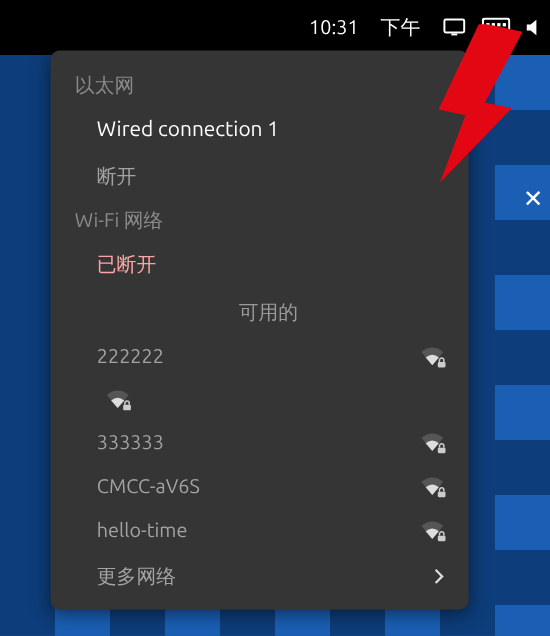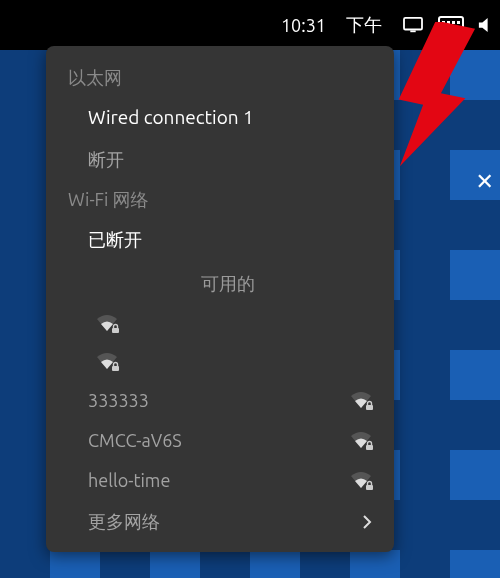--- a/index.html
+++ b/index.html
@@ -36,42 +36,42 @@
   }
   .topbar .clock { margin-right: 6px; font-weight: 400; }
   .topbar .ampm { margin-right: 6px; }
   .tb-icon { display: inline-flex; align-items: center; justify-content: center; }
   .tb-icon svg { display: block; }
 
   .panel {
     position: absolute;
     top: 46px;
     left: 46px;
-    width: 348px;
+    width: 380px;
     background: #353535;
     border-radius: 8px;
     padding: 14px 0 8px 0;
     color: #eee;
     box-shadow: 0 4px 16px rgba(0,0,0,.5);
   }
   .section-title {
     color: #8a8a8a;
     font-size: 18px;
     padding: 6px 22px 6px 22px;
   }
   .row {
     display: flex;
     align-items: center;
     padding: 10px 22px 10px 42px;
     font-size: 18px;
     cursor: pointer;
   }
   .row .label { flex: 1; color: #a3a3a3; }
   .row.bold .label { font-weight: 400; color: #fff; font-size: 19px; }
-  .row.muted .label { color: #ffffff; }
+  .row.muted .label { color: #fca5a5; }
   .row .right-icon { display: inline-flex; align-items: center; gap: 0; }
   .center-text {
     text-align: center;
     color: #9a9a9a;
     font-size: 18px;
     padding: 10px 0 8px 16px;
   }
   .net-row .right-icon { width: 30px; justify-content: flex-end; position: relative; }
   .lock {
     position: absolute;
@@ -137,20 +137,21 @@
 
   <div class="section-title">Wi-Fi 网络</div>
 
   <div class="row muted">
     <span class="label">已断开</span>
   </div>
 
   <div class="center-text">可用的</div>
 
   <div class="row net-row">
+    <span class="label">222222</span>
     <span class="right-icon">
       <svg width="22" height="18" viewBox="0 0 22 18">
           <path d="M11 17 L1 5 Q11 -3 21 5 Z" fill="#555"></path>
           <path d="M11 17 L5 10 Q11 5 17 10 Z" fill="#ddd"></path>
         </svg>
       <svg class="lock" width="9" height="11" viewBox="0 0 9 11">
           <rect x="1" y="5" width="7" height="5" rx="1" fill="#ccc"></rect>
           <path d="M2.5 5 V3.5 a2 2 0 0 1 4 0 V5" fill="none" stroke="#ccc" stroke-width="1.4"></path>
         </svg>
     </span>

